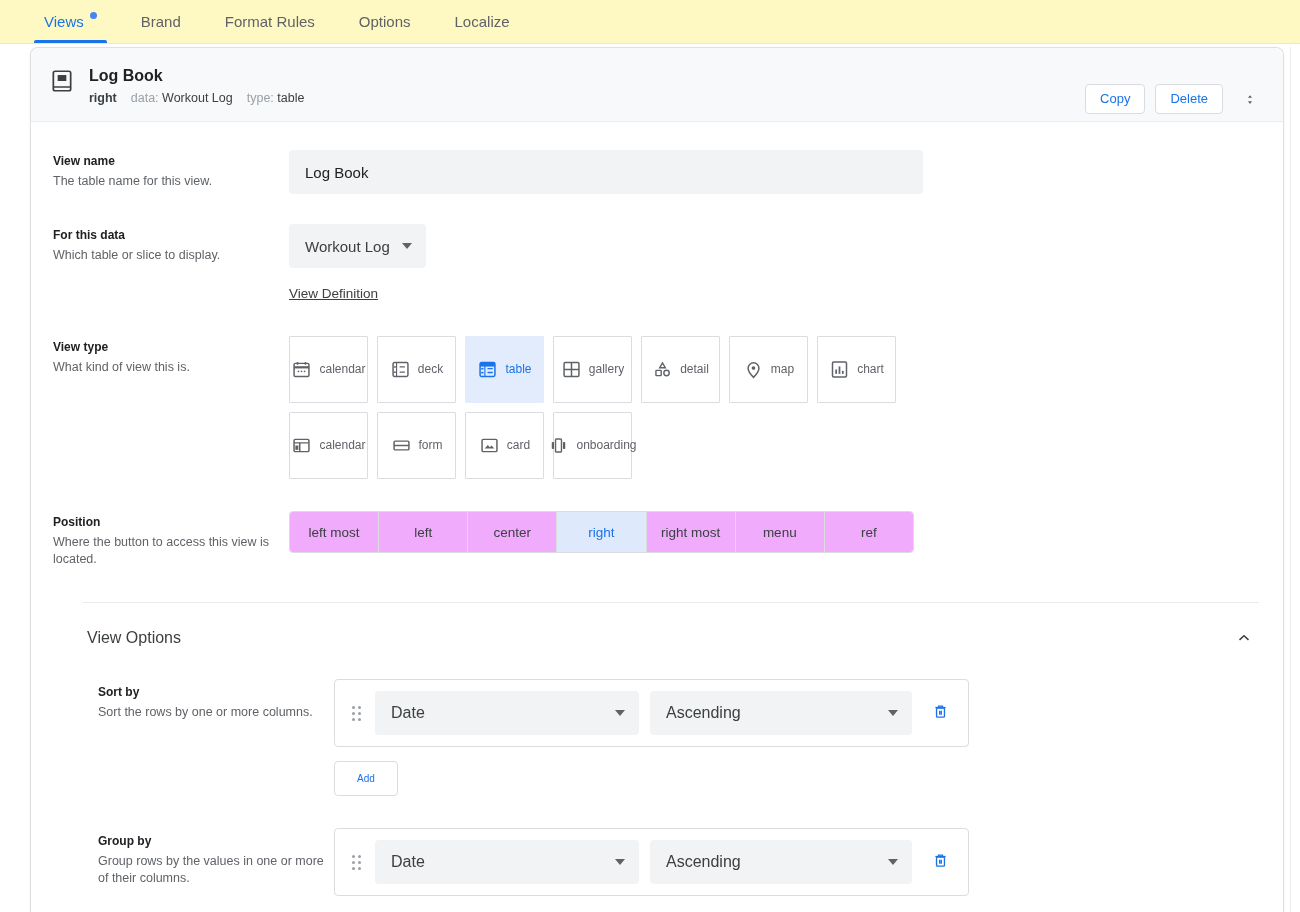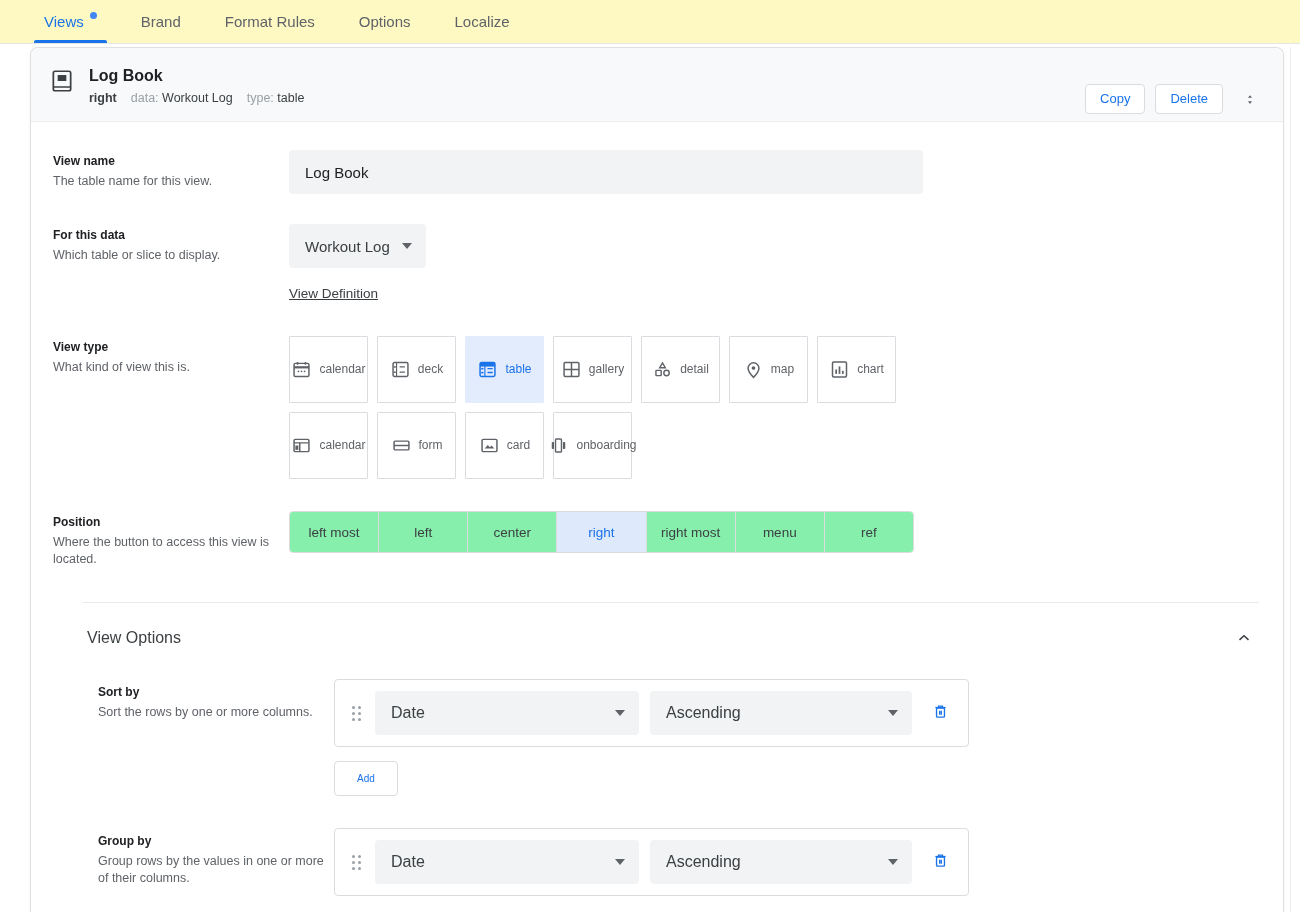--- a/index.html
+++ b/index.html
@@ -226,21 +226,21 @@
     height: 42px;
   }
   .seg {
     flex: 1 1 0;
     display: flex;
     align-items: center;
     justify-content: center;
     font-size: 13.5px;
     color: #3c4043;
     border-right: 1px solid #dadce0;
-    background: #86efac;
+    background: #f0abfc;
     cursor: pointer;
     white-space: nowrap;
   }
   .seg:last-child { border-right: none; }
   .seg.selected { background: #dfe9fc; color: #1a73e8; }
 
   
   .divider {
     margin: 34px 24px 0 52px;
     border-top: 1px solid #e8eaed;

